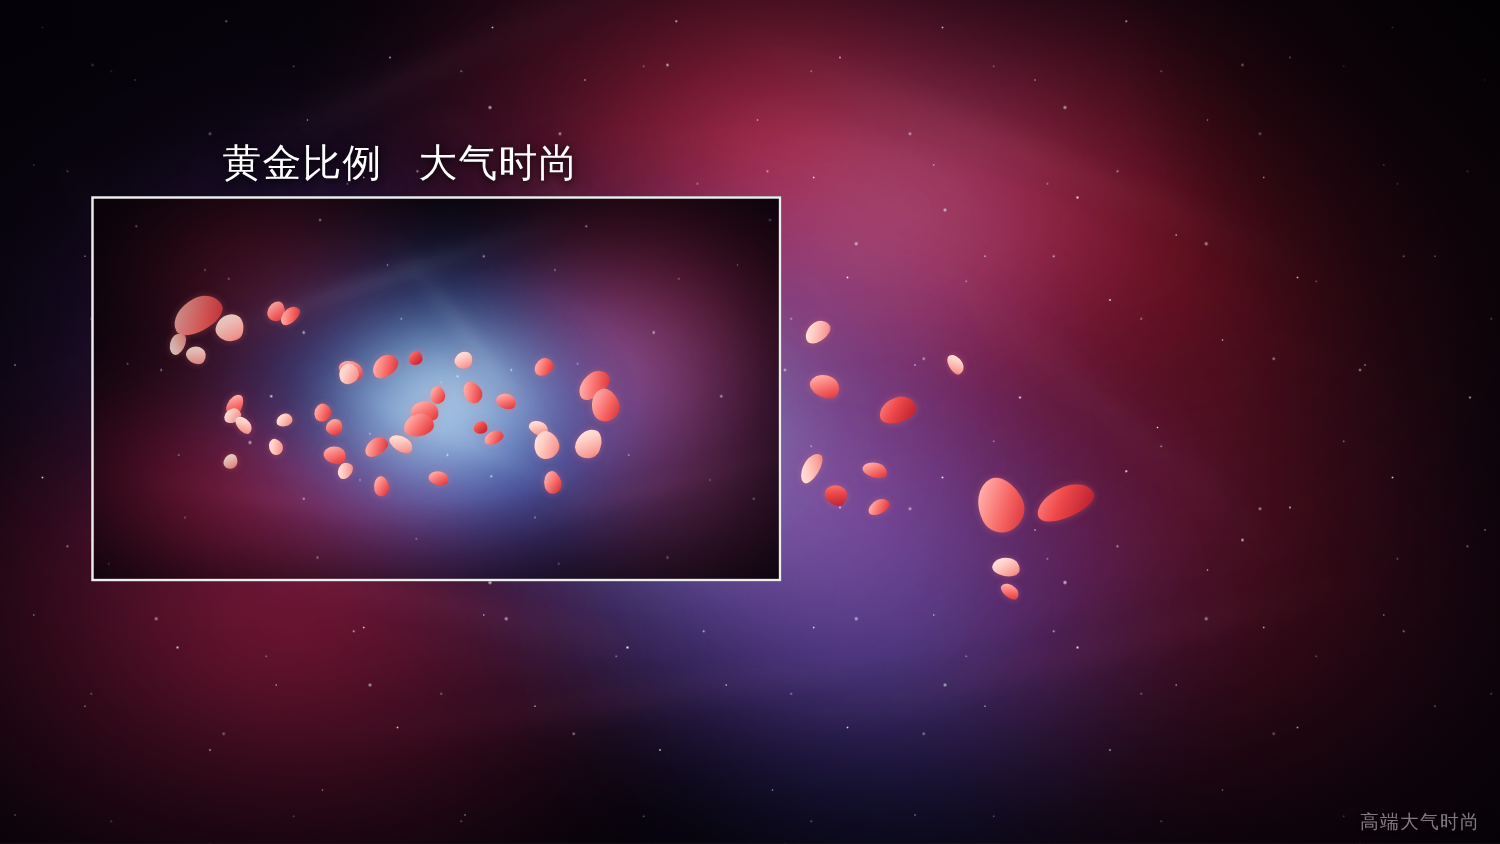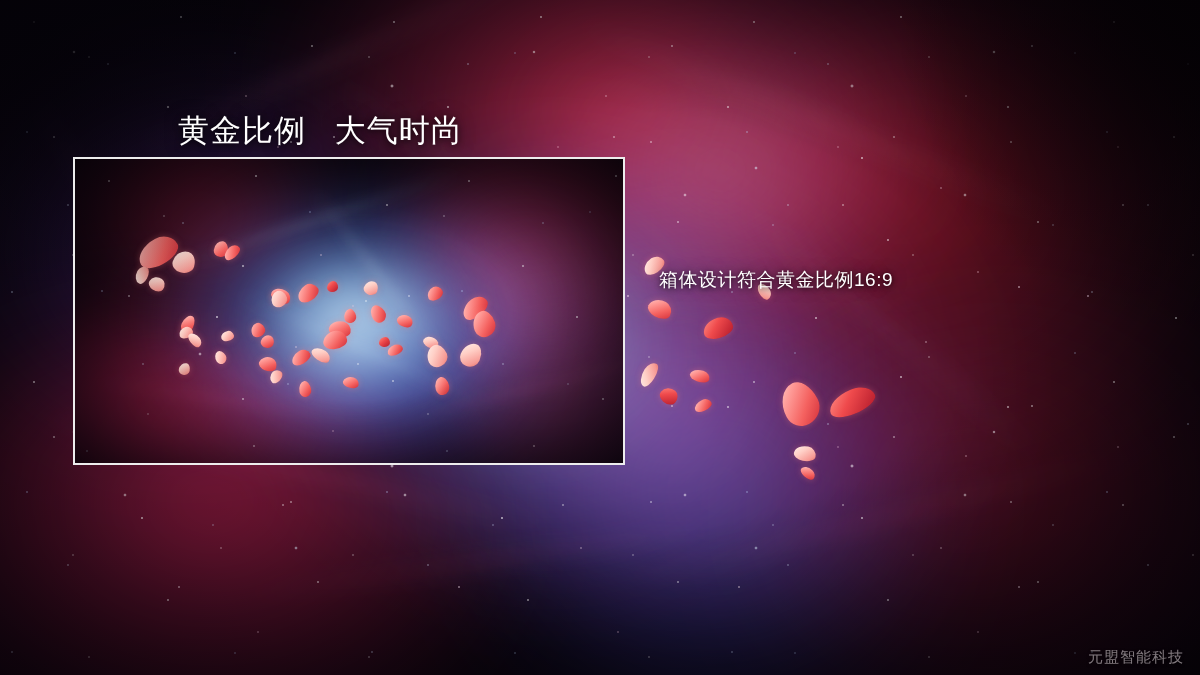--- a/index.html
+++ b/index.html
@@ -362,18 +362,17 @@
         </div>
       <div class="petal pale" style="left:140px;top:192px;width:11px;height:13px;transform:rotate(-34deg);">
           <i></i>
         </div>
 
       <div class="p-vign"></div>
     </div>
   </div>
 
   <div class="body-text">
-    <div class="body-line">箱体设计符合黄金比例16:9</div>
   </div>
 
-  <div class="watermark">元盟智能科技</div>
+  <div class="watermark">高端大气时尚</div>
 
 </div>
 
 </body></html>

